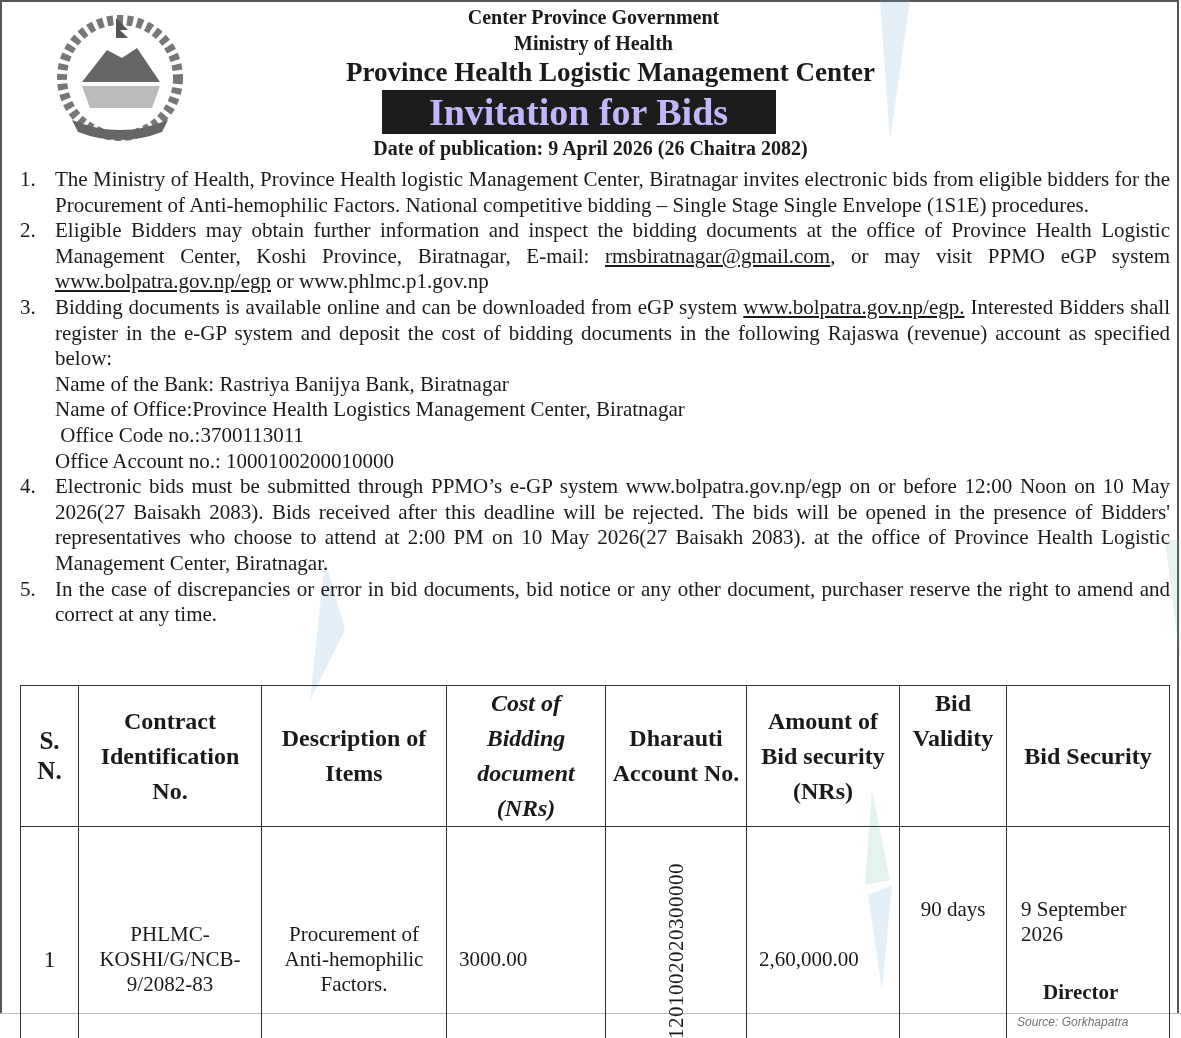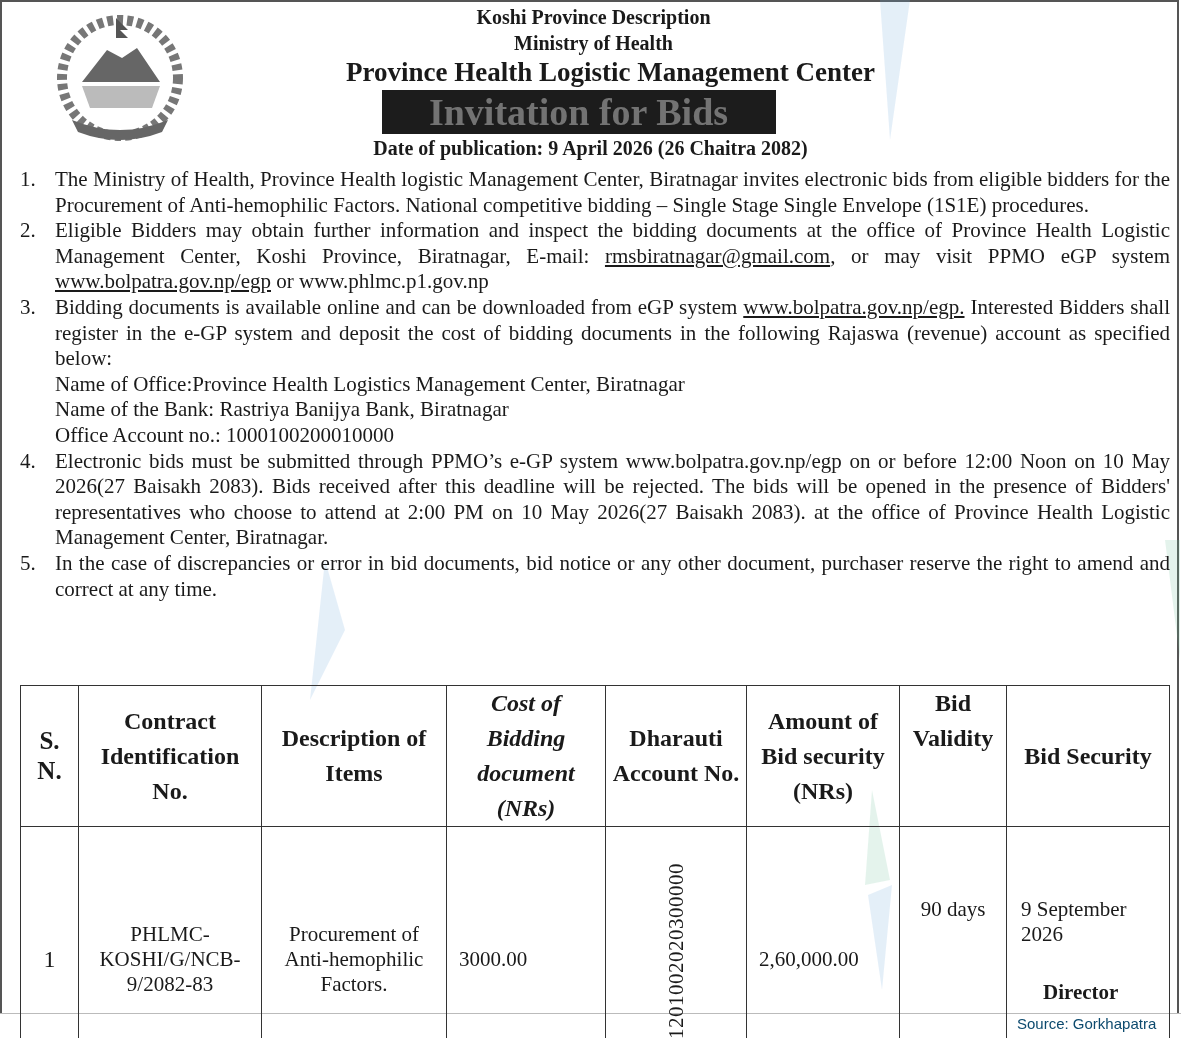--- a/index.html
+++ b/index.html
@@ -53,21 +53,21 @@
     .hdr-line3 {
       font-weight: bold;
       font-size: 27px;
       line-height: 32px;
       margin-left: 0px;
       padding-left: 40px;
     }
     .title-box {
       display: inline-block;
       background: #1c1c1c;
-      color: #737373;
+      color: #c4b5fd;
       font-weight: bold;
       font-size: 38px;
       line-height: 44px;
       padding: 0 40px;
       margin-top: 2px;
       width: 314px;
       box-sizing: content-box;
       margin-left: -24px;
     }
     .pub-date {
@@ -136,22 +136,23 @@
       left: 1043px;
       top: 980px;
       font-weight: bold;
       font-size: 21px;
     }
     .source {
       position: absolute;
       left: 1017px;
       top: 1015px;
       font-family: "Liberation Sans", sans-serif;
-      font-size: 15px;
-      color: #0c4a6e;
+      font-style: italic;
+      font-size: 12px;
+      color: #737373;
     }
     .watermark {
       position: absolute;
       pointer-events: none;
       opacity: 0.18;
     }
   </style>
 </head>
 <body>
 
@@ -174,41 +175,42 @@
 
 <svg class="emblem" viewBox="0 0 136 134">
   <circle cx="68" cy="66" r="58" fill="none" stroke="#777" stroke-width="10" stroke-dasharray="6 4"></circle>
   <polygon points="64,6 64,26 76,26 68,18 76,18" fill="#555"></polygon>
   <path d="M30,70 L55,38 L70,46 L85,36 L108,70 Z" fill="#666"></path>
   <path d="M30,74 L108,74 L100,96 L38,96 Z" fill="#bbb"></path>
   <path d="M20,108 Q68,128 116,108 L110,120 Q68,136 26,120 Z" fill="#666"></path>
 </svg>
 
 <div class="header">
-  <div class="hdr-line1">Koshi Province Description</div>
+  <div class="hdr-line1">Center Province Government</div>
   <div class="hdr-line2">Ministry of Health</div>
   <div class="hdr-line3">Province Health Logistic Management Center</div>
   <div class="title-box">Invitation for Bids</div>
   <div class="pub-date">Date of publication: 9 April 2026 (26 Chaitra 2082)</div>
 </div>
 
 <div class="body-text">
   <div class="item">
     <span class="item-num">1.</span>
     <span class="item-text">The Ministry of Health, Province Health logistic Management Center, Biratnagar invites electronic bids from eligible bidders for the Procurement of Anti-hemophilic Factors. National competitive bidding – Single Stage Single Envelope (1S1E) procedures.</span>
   </div>
   <div class="item">
     <span class="item-num">2.</span>
     <span class="item-text"><span>Eligible Bidders may obtain further information and inspect the bidding documents at the office of Province Health Logistic Management Center, Koshi Province, Biratnagar, E-mail: </span><span class="u">rmsbiratnagar@gmail.com</span><span>, or may visit PPMO eGP system </span><span class="u">www.bolpatra.gov.np/egp</span><span> or </span><span>www.phlmc.p1.gov.np</span></span>
   </div>
   <div class="item">
     <span class="item-num">3.</span>
     <span class="item-text"><span>Bidding documents is available online and can be downloaded from eGP system </span><span class="u">www.bolpatra.gov.np/egp.</span><span>  Interested Bidders shall register in the e-GP system and deposit the cost of bidding documents in the following Rajaswa (revenue) account as specified below:</span>
+      <span class="sub-line">Name of the Bank: Rastriya Banijya Bank, Biratnagar</span>
       <span class="sub-line">Name of Office:Province Health Logistics Management Center, Biratnagar</span>
-      <span class="sub-line">Name of the Bank: Rastriya Banijya Bank, Biratnagar</span>
+      <span class="sub-line" style="white-space:pre;"> Office Code no.:3700113011</span>
       <span class="sub-line">Office Account no.: 1000100200010000</span>
     </span>
   </div>
   <div class="item">
     <span class="item-num">4.</span>
     <span class="item-text">Electronic bids must be submitted through PPMO’s e-GP system www.bolpatra.gov.np/egp on or before 12:00 Noon on 10 May 2026(27 Baisakh 2083). Bids received after this deadline will be rejected. The bids will be opened in the presence of Bidders' representatives who choose to attend at 2:00 PM on 10 May 2026(27 Baisakh 2083). at the office of Province Health Logistic Management Center, Biratnagar.</span>
   </div>
   <div class="item">
     <span class="item-num">5.</span>
     <span class="item-text">In the case of discrepancies or error in bid documents, bid notice or any other document, purchaser reserve the right to amend and correct at any time.</span>

